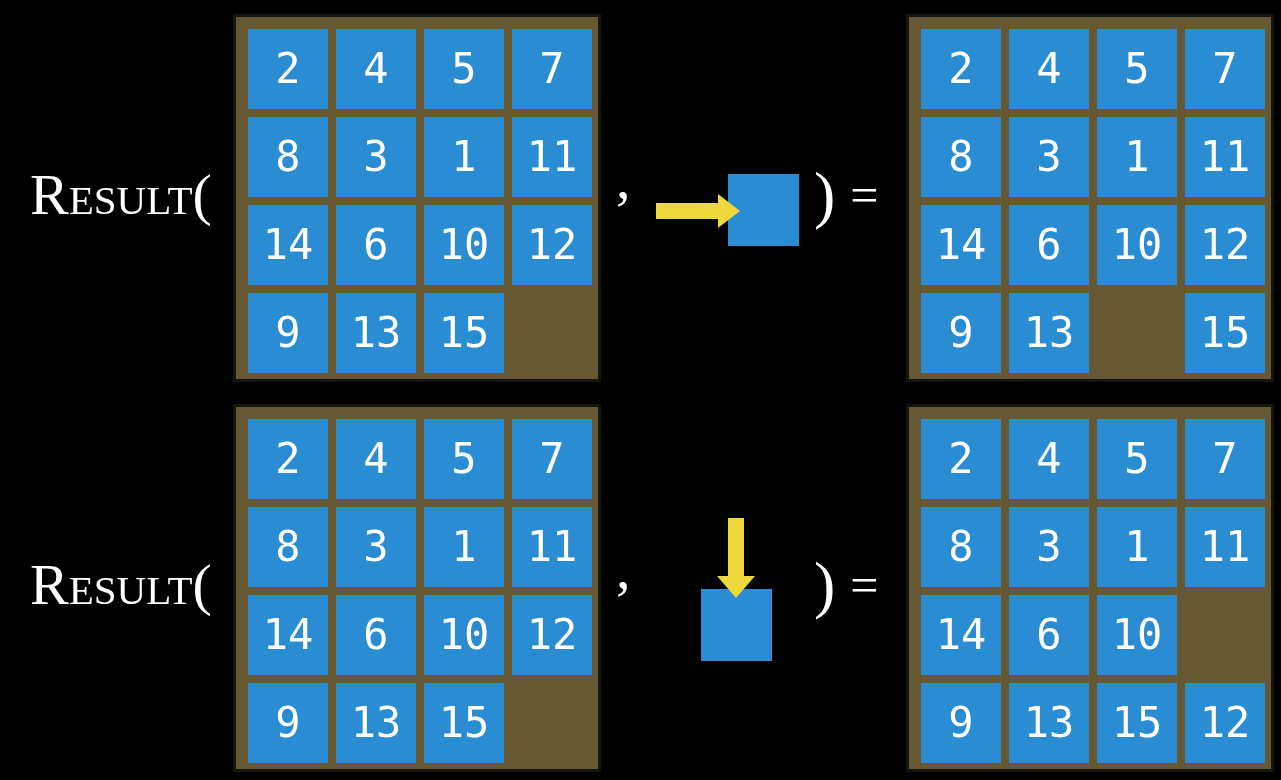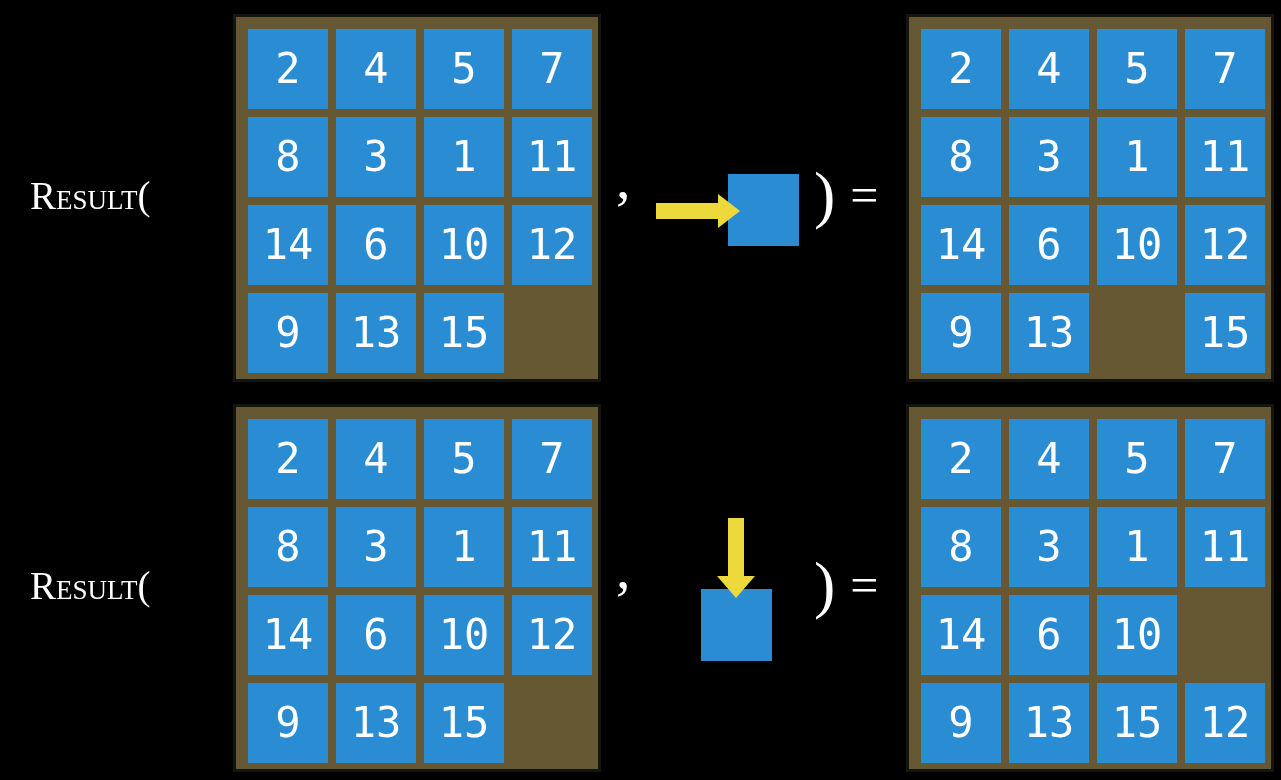--- a/index.html
+++ b/index.html
@@ -14,21 +14,21 @@
   .row { position: absolute; left: 0; width: 1281px; height: 390px; }
   .row.r1 { top: 0; }
   .row.r2 { top: 390px; }
 
   .result-label {
     position: absolute;
     left: 30px;
     top: 50%;
     transform: translateY(-50%);
     color: var(--text-white, #fff);
-    font-size: 39px;
+    font-size: 58px;
     font-variant: small-caps;
     line-height: 1;
     white-space: nowrap;
   }
 
   .puzzle-frame {
     position: absolute;
     width: 368px;
     height: 368px;
     box-sizing: border-box;

